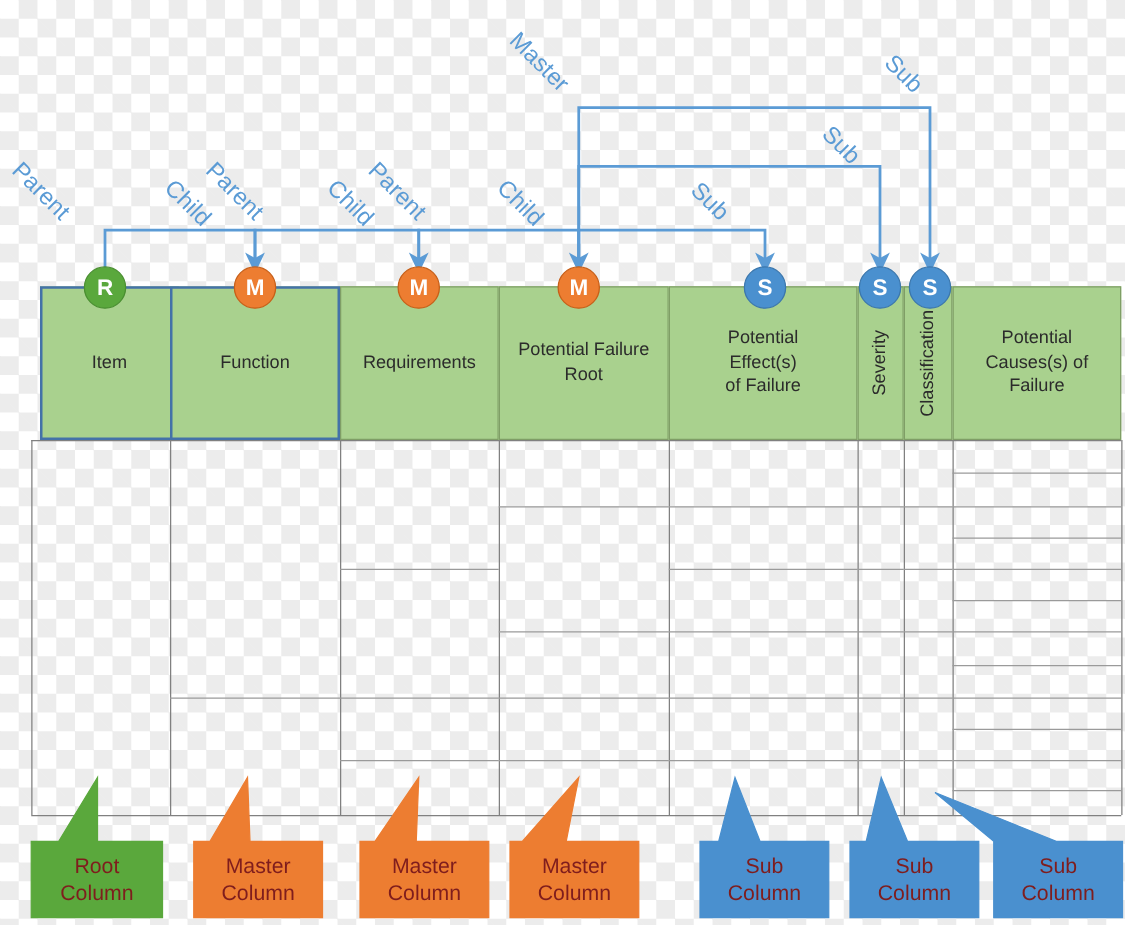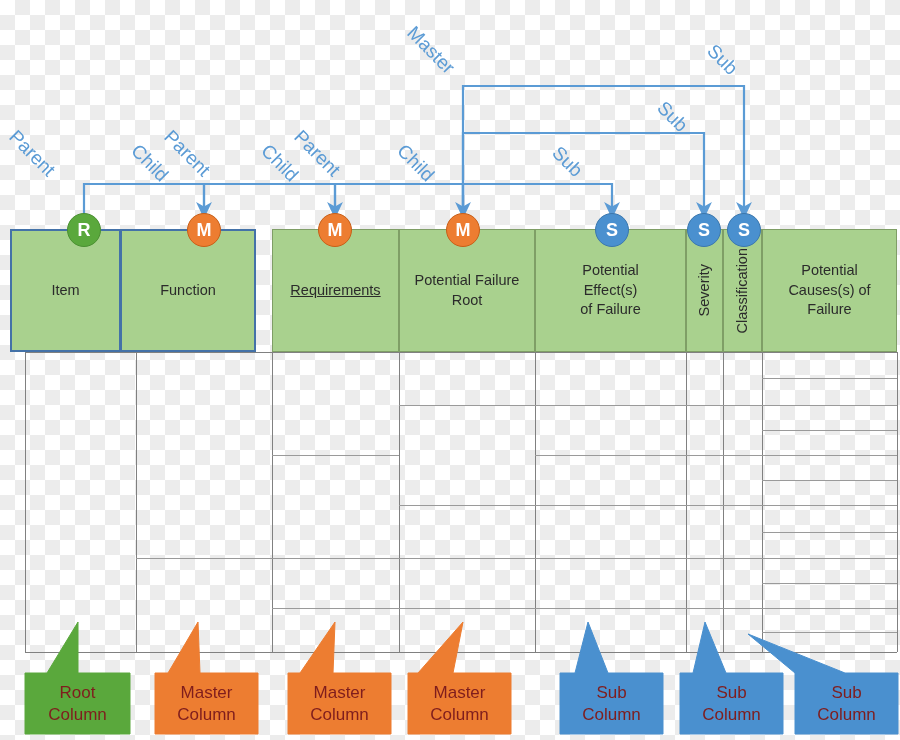--- a/index.html
+++ b/index.html
@@ -120,27 +120,27 @@
       <div class="gridline h thin" style="left: 762px; top: 405px; width: 135px;"></div>
       <div class="gridline h thin" style="left: 762px; top: 430px; width: 135px;"></div>
       <div class="gridline h thin" style="left: 762px; top: 455px; width: 135px;"></div>
       <div class="gridline h thin" style="left: 762px; top: 480px; width: 135px;"></div>
       <div class="gridline h thin" style="left: 762px; top: 505px; width: 135px;"></div>
       <div class="gridline h thin" style="left: 762px; top: 532px; width: 135px;"></div>
       <div class="gridline h thin" style="left: 762px; top: 558px; width: 135px;"></div>
       <div class="gridline h thin" style="left: 762px; top: 583px; width: 135px;"></div>
       <div class="gridline h thin" style="left: 762px; top: 608px; width: 135px;"></div>
       <div class="gridline h thin" style="left: 762px; top: 632px; width: 135px;"></div>
-      <div class="hdr-cell blue-edge" style="left: 10px; top: 229px; width: 111px; height: 123px;">
+      <div class="hdr-cell blue-edge" style="left: 32px; top: 229px; width: 111px; height: 123px;">
         <span class="htext">Item</span>
       </div>
-      <div class="hdr-cell blue-edge" style="left: 120px; top: 229px; width: 136px; height: 123px;">
+      <div class="hdr-cell blue-edge" style="left: 136px; top: 229px; width: 136px; height: 123px;">
         <span class="htext">Function</span>
       </div>
-      <div class="hdr-cell" style="left: 272px; top: 229px; width: 127px; height: 123px; text-decoration: underline;">
+      <div class="hdr-cell" style="left: 272px; top: 229px; width: 127px; height: 123px;">
         <span class="htext">Requirements</span>
       </div>
       <div class="hdr-cell" style="left: 399px; top: 229px; width: 136px; height: 123px;">
         <span class="htext">Potential Failure
 Root</span>
       </div>
       <div class="hdr-cell" style="left: 535px; top: 229px; width: 151px; height: 123px;">
         <span class="htext">Potential
 Effect(s)
 of Failure</span>

